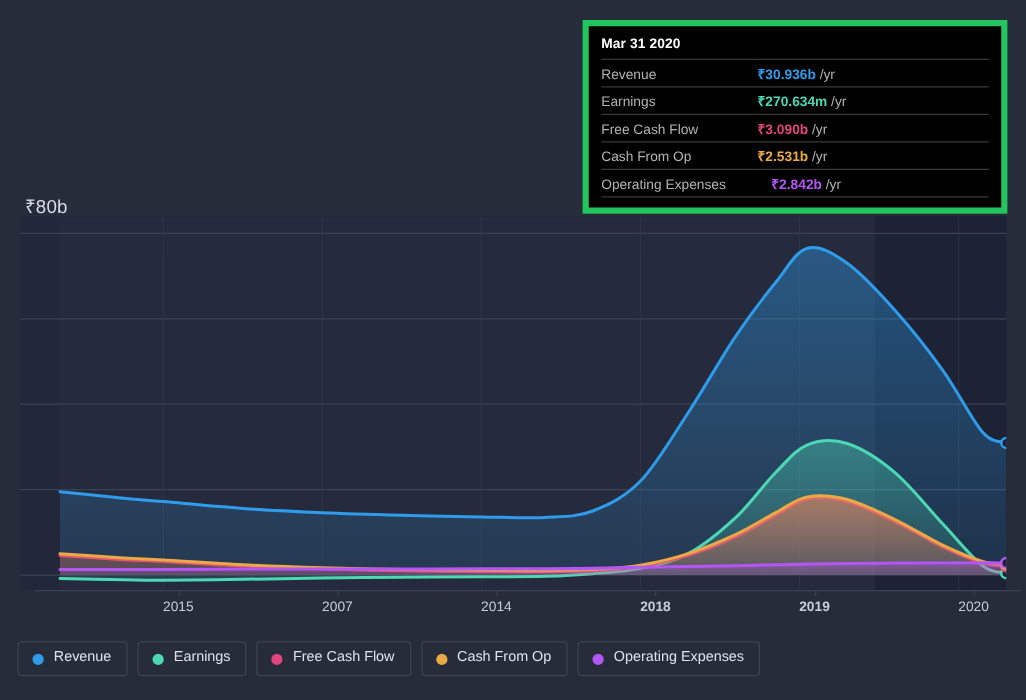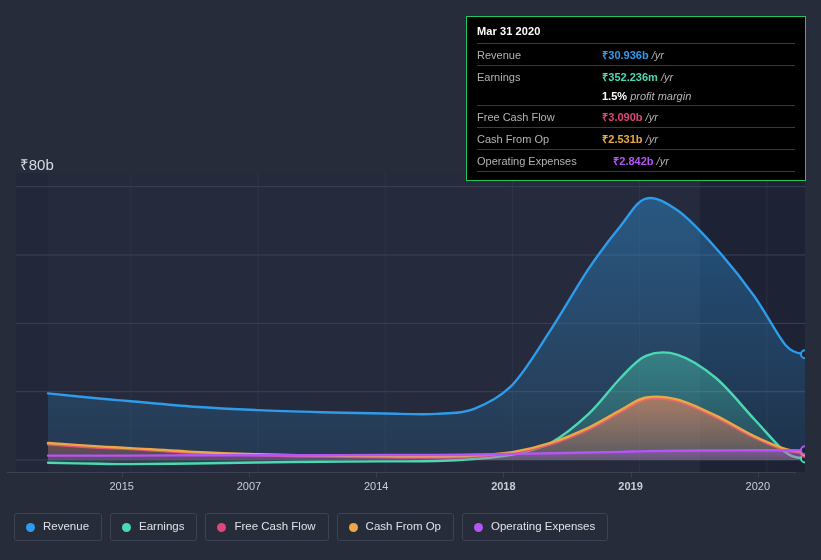--- a/index.html
+++ b/index.html
@@ -38,21 +38,21 @@
     color: #d7dae2;
     letter-spacing: 0.1px;
     white-space: nowrap;
   }
   #y-top  { left: 20px; top: 154px; }
   #y-zero { left: 20px; top: 454px; }
 
   
   .x-axis {
     position: absolute;
-    left: 7px;
+    left: 28px;
     top: 472px;
     width: 789px;
     height: 28px;
     text-align: center;
   }
   .x-axis-line {
     position: absolute;
     left: 0; top: 0;
     width: 789px;
     height: 1px;
@@ -74,21 +74,21 @@
     white-space: nowrap;
   }
 
   
   .tooltip {
     position: absolute;
     left: 466px;
     top: 16px;
     width: 340px;
     background: #000000;
-    border: 1px solid #22c55e;
+    border: 5px solid #22c55e;
     box-sizing: border-box;
     padding: 7px 10px 6px 10px;
   }
   .tt-title {
     font-size: 11px;
     font-weight: bold;
     color: #ffffff;
     padding: 1px 0 6px 0;
     letter-spacing: 0.1px;
   }
@@ -103,21 +103,21 @@
     padding: 3px 0 3px 0;
     vertical-align: baseline;
   }
   .tt-key {
     color: #b3b3b3;
     width: 125px;
     white-space: nowrap;
   }
   .tt-val { white-space: nowrap; }
   .tt-num { font-weight: bold; }
-  .tt-unit { color: #b3b3b3; font-weight: normal; font-style: italic; }
+  .tt-unit { color: #b3b3b3; font-weight: normal; }
   .tt-foot { border-top: 1px solid #3a3a3a; height: 2px; }
 
   
   .legend {
     position: absolute;
     left: 14px;
     top: 513px;
     display: flex;
     gap: 8px;
   }
@@ -240,25 +240,21 @@
   <div class="tooltip">
     <div class="tt-title">Mar 31 2020</div>
     <table class="tt-table">
       <tbody id="tt-body">
           <tr>
             <td class="tt-key">Revenue</td>
             <td class="tt-val"><span class="tt-num" style="color: rgb(46, 156, 235); text-align: right;">₹30.936b</span><span class="tt-unit"> /yr</span></td>
           </tr>
           <tr>
             <td class="tt-key">Earnings</td>
-            <td class="tt-val"><span class="tt-num" style="color: rgb(76, 216, 180);">₹352.236m</span><span class="tt-unit"> /yr</span></td>
-          </tr>
-          <tr class="no-rule">
-            <td class="tt-key"></td>
-            <td class="tt-val"><span class="tt-num" style="color: rgb(255, 255, 255);">1.5%</span><span class="tt-unit"> profit margin</span></td>
+            <td class="tt-val"><span class="tt-num" style="color: rgb(76, 216, 180);">₹270.634m</span><span class="tt-unit"> /yr</span></td>
           </tr>
           <tr>
             <td class="tt-key">Free Cash Flow</td>
             <td class="tt-val"><span class="tt-num" style="color: rgb(224, 69, 123);">₹3.090b</span><span class="tt-unit"> /yr</span></td>
           </tr>
           <tr>
             <td class="tt-key">Cash From Op</td>
             <td class="tt-val"><span class="tt-num" style="color: rgb(234, 168, 70);">₹2.531b</span><span class="tt-unit"> /yr</span></td>
           </tr>
           <tr>

